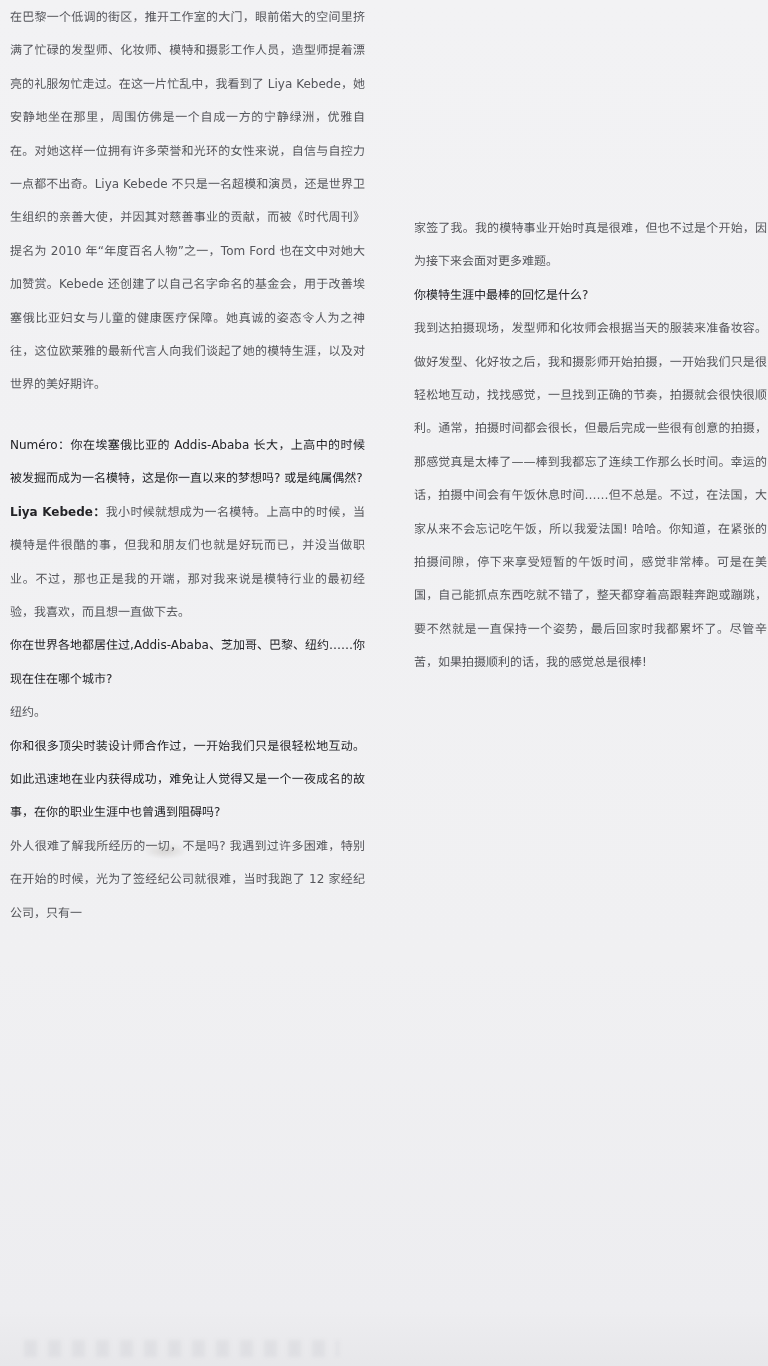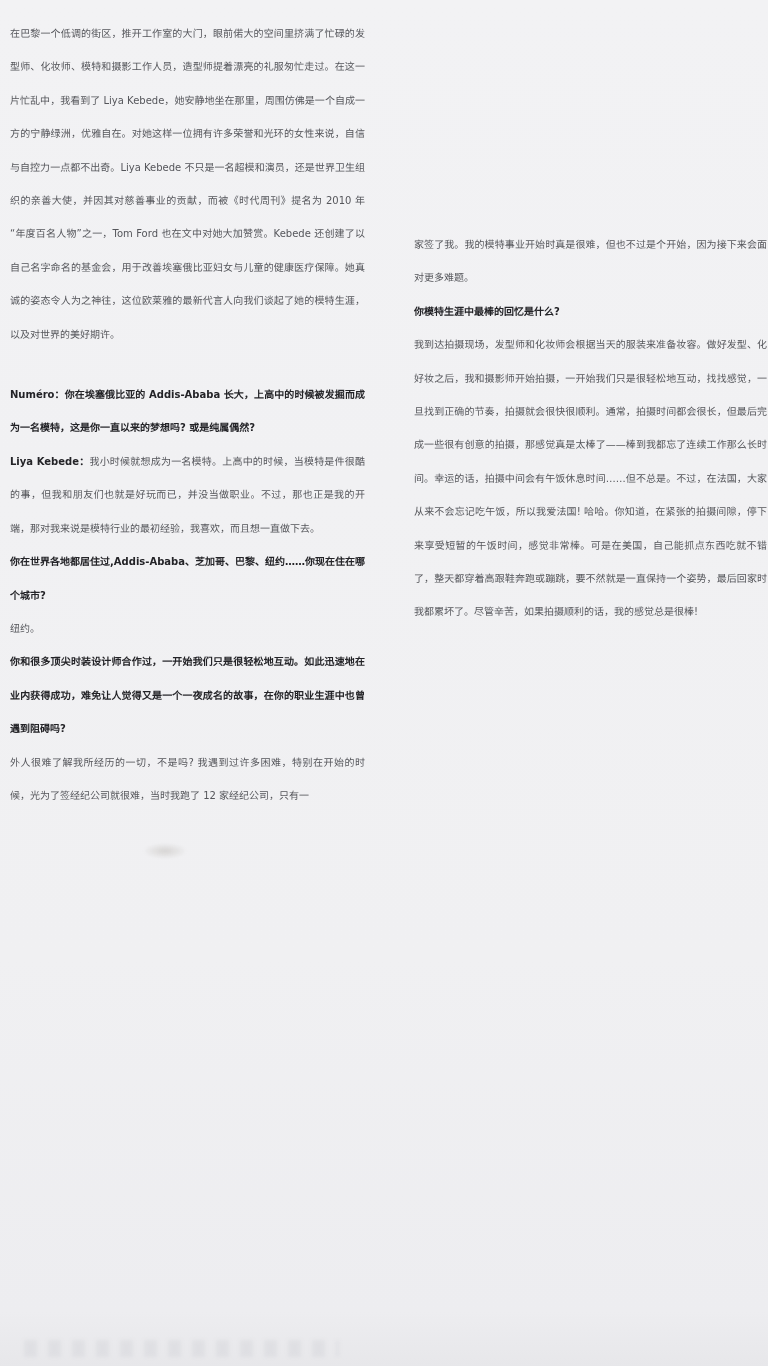--- a/index.html
+++ b/index.html
@@ -15,44 +15,43 @@
     font-family: "DejaVu Sans", sans-serif;
   }
   .page {
     position: absolute;
     inset: 0;
     background: linear-gradient(180deg, #f2f2f4 0%, #f0f0f2 70%, #ededf0 96%, #e7e7ea 100%);
   }
   .col {
     position: absolute;
     text-align: justify;
-    font-size: 10px;
+    font-size: 12px;
     line-height: 33.4px;
     color: #55565b;
     word-break: normal;
-    margin-top: 16px;
   }
   .col-left {
     left: 10px;
     top: 1px;
     width: 355px;
   }
   .col-right {
     left: 414px;
     top: 212px;
     width: 353px;
   }
   .para {
     margin: 0;
   }
   .intro {
     margin-bottom: 27px;
   }
   .q {
-    font-weight: 700;
+    font-weight: 400;
     color: #232327;
   }
   .lead {
     font-weight: 700;
     color: #232327;
   }
   .ghost {
     position: absolute;
     left: 24px;
     top: 1340px;

